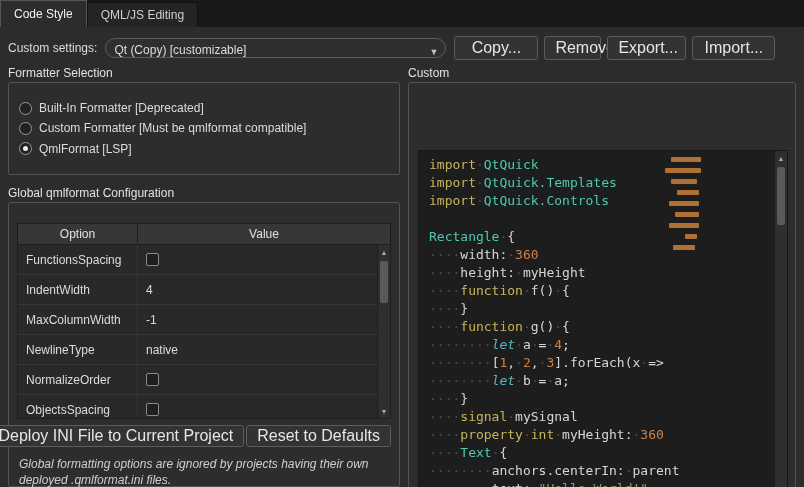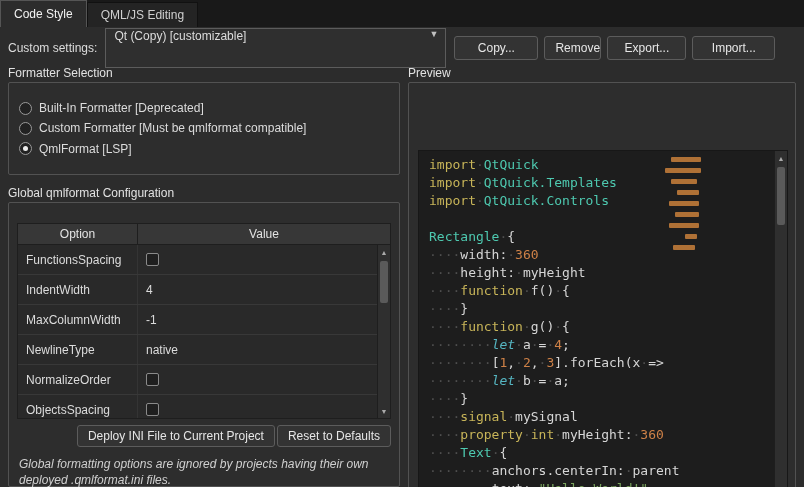--- a/index.html
+++ b/index.html
@@ -7,24 +7,24 @@
   body { background:#2c2c2c; font-family:"Liberation Sans", sans-serif; font-size:12px; color:#dcdcdc; position:relative; }
 
   
   .tabstrip { position:absolute; top:0; left:0; right:0; height:27px; background:#191919; display:flex; align-items:flex-end; }
   .tab { height:25px; line-height:24px; padding:0 13px; background:#242424; color:#cfcfcf; border:1px solid #111; border-bottom:none; cursor:default; white-space:nowrap; }
   .tab.active { background:#2c2c2c; color:#f2f2f2; border-color:#555; height:27px; line-height:26px; }
 
   
   .settings-row { position:absolute; top:35px; left:8px; right:8px; height:25px; display:flex; align-items:center; }
   .settings-label { margin-right:8px; white-space:nowrap; }
-  .combo { width:341px; height:40px; background:#2f2f2f; border:1px solid #5c5c5c; border-radius:0; display:flex; align-items:flex-start; padding:0 7px 0 8px; }
+  .combo { width:341px; height:20px; background:#2f2f2f; border:1px solid #5c5c5c; border-radius:10px; display:flex; align-items:flex-end; padding:0 7px 0 8px; }
   .combo .value { flex:1; white-space:nowrap; overflow:hidden; }
   .combo .arrow { color:#c0c0c0; font-size:9px; margin-left:4px; }
-  .btn { height:24px; background:#333333; border:1px solid #5c5c5c; border-radius:3px; color:#e6e6e6; font-family:"Liberation Sans",sans-serif; font-size:12px; padding:0 10px; margin-left:6px; white-space:nowrap; }
+  .btn { height:24px; background:#333333; border:1px solid #5c5c5c; border-radius:3px; color:#e6e6e6; font-family:"Liberation Sans",sans-serif; font-size:16px; padding:0 10px; margin-left:6px; white-space:nowrap; }
   .btn-copy { width:84px; margin-left:8px; }
   .btn-remove { width:57px; }
   .btn-export { width:79px; }
   .btn-import { width:83px; }
 
   .group-title { height:16px; line-height:14px; color:#e2e2e2; }
   .groupbox { border:1px solid #525252; border-radius:2px; background:#2d2d2d; }
 
   
   .left-col { position:absolute; left:8px; top:66px; width:392px; bottom:0; }
@@ -158,21 +158,21 @@
     </div>
     <div class="config-btn-row">
       <button class="btn">Deploy INI File to Current Project</button>
       <button class="btn">Reset to Defaults</button>
     </div>
     <div class="note">Global formatting options are ignored by projects having their own deployed .qmlformat.ini files.</div>
   </div>
 </div>
 
 <div class="right-col">
-  <div class="group-title">Preview</div>
+  <div class="group-title">Custom</div>
   <div class="groupbox gb-preview">
     <div class="editor">
       <div class="code"><div class="code-line"><span class="t-kw">import</span><span class="t-ws">·</span><span class="t-typ">QtQuick</span></div><div class="code-line"><span class="t-kw">import</span><span class="t-ws">·</span><span class="t-typ">QtQuick.Templates</span></div><div class="code-line"><span class="t-kw">import</span><span class="t-ws">·</span><span class="t-typ">QtQuick.Controls</span></div><div class="code-line">&nbsp;</div><div class="code-line"><span class="t-typ">Rectangle</span><span class="t-ws">·</span><span class="t-pln">{</span></div><div class="code-line"><span class="t-ws">····</span><span class="t-pln">width:</span><span class="t-ws">·</span><span class="t-num">360</span></div><div class="code-line"><span class="t-ws">····</span><span class="t-pln">height:</span><span class="t-ws">·</span><span class="t-pln">myHeight</span></div><div class="code-line"><span class="t-ws">····</span><span class="t-kw">function</span><span class="t-ws">·</span><span class="t-pln">f()</span><span class="t-ws">·</span><span class="t-pln">{</span></div><div class="code-line"><span class="t-ws">····</span><span class="t-pln">}</span></div><div class="code-line"><span class="t-ws">····</span><span class="t-kw">function</span><span class="t-ws">·</span><span class="t-pln">g()</span><span class="t-ws">·</span><span class="t-pln">{</span></div><div class="code-line"><span class="t-ws">········</span><span class="t-let">let</span><span class="t-ws">·</span><span class="t-pln">a</span><span class="t-ws">·</span><span class="t-pln">=</span><span class="t-ws">·</span><span class="t-num">4</span><span class="t-pln">;</span></div><div class="code-line"><span class="t-ws">········</span><span class="t-pln">[</span><span class="t-num">1</span><span class="t-pln">,</span><span class="t-ws">·</span><span class="t-num">2</span><span class="t-pln">,</span><span class="t-ws">·</span><span class="t-num">3</span><span class="t-pln">].forEach(x</span><span class="t-ws">·</span><span class="t-pln">=&gt;</span></div><div class="code-line"><span class="t-ws">········</span><span class="t-let">let</span><span class="t-ws">·</span><span class="t-pln">b</span><span class="t-ws">·</span><span class="t-pln">=</span><span class="t-ws">·</span><span class="t-pln">a;</span></div><div class="code-line"><span class="t-ws">····</span><span class="t-pln">}</span></div><div class="code-line"><span class="t-ws">····</span><span class="t-kw">signal</span><span class="t-ws">·</span><span class="t-pln">mySignal</span></div><div class="code-line"><span class="t-ws">····</span><span class="t-kw">property</span><span class="t-ws">·</span><span class="t-kw">int</span><span class="t-ws">·</span><span class="t-pln">myHeight:</span><span class="t-ws">·</span><span class="t-num">360</span></div><div class="code-line"><span class="t-ws">····</span><span class="t-typ">Text</span><span class="t-ws">·</span><span class="t-pln">{</span></div><div class="code-line"><span class="t-ws">········</span><span class="t-pln">anchors.centerIn:</span><span class="t-ws">·</span><span class="t-pln">parent</span></div><div class="code-line"><span class="t-ws">········</span><span class="t-pln">text:</span><span class="t-ws">·</span><span class="t-str">"Hello World!"</span></div></div>
       <div>
           <div class="ann-mark" style="top: 6px; left: 252px; width: 30px;"></div>
           <div class="ann-mark" style="top: 17px; left: 246px; width: 36px;"></div>
           <div class="ann-mark" style="top: 28px; left: 252px; width: 26px;"></div>
           <div class="ann-mark" style="top: 39px; left: 258px; width: 22px;"></div>
           <div class="ann-mark" style="top: 50px; left: 250px; width: 30px;"></div>
           <div class="ann-mark" style="top: 61px; left: 256px; width: 24px;"></div>

